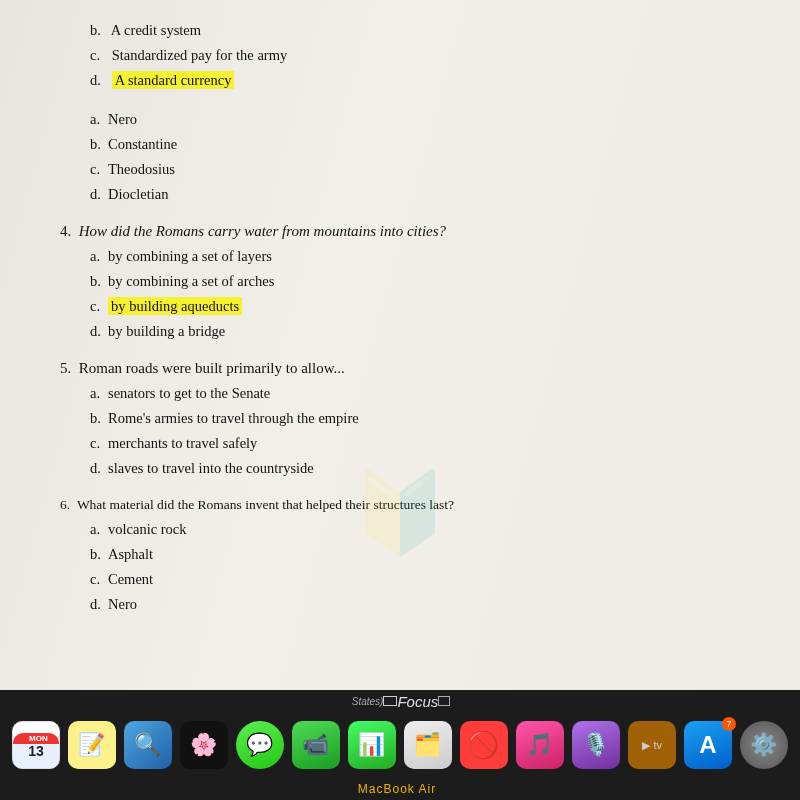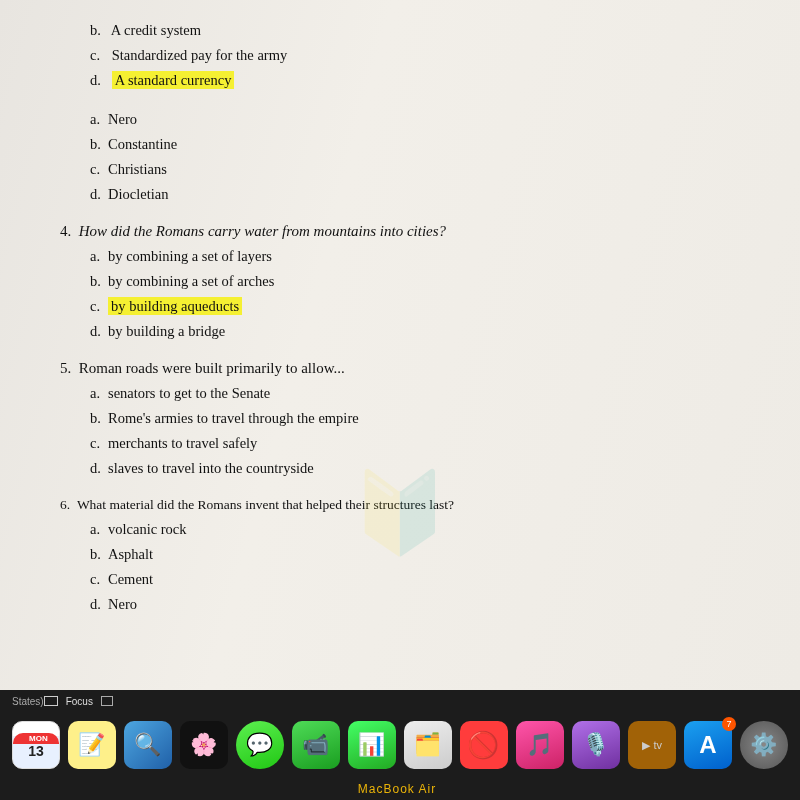--- a/index.html
+++ b/index.html
@@ -74,38 +74,39 @@
       width: 800px;
       height: 110px;
       background: #1c1c1c;
       display: flex;
       flex-direction: column;
     }
 
     .taskbar-top {
       display: flex;
       align-items: center;
-      justify-content: flex-start;
+      justify-content: center;
       padding: 4px 10px 2px 12px;
       height: 20px;
+      font-style: italic;
     }
 
     .states-label {
       color: #aaa;
       font-size: 10px;
       font-family: Arial, sans-serif;
     }
 
     .focus-label {
       color: #ddd;
-      font-size: 10px;
+      font-size: 15px;
       font-family: Arial, sans-serif;
       display: flex;
       align-items: center;
-      gap: 8px;
+      gap: 0;
     }
 
     .focus-icon {
       width: 14px;
       height: 10px;
       border: 1px solid #ccc;
       display: inline-block;
     }
 
     .dock {
@@ -195,21 +196,21 @@
         <span class="letter">d.</span>
         <span class="highlighted">A standard currency</span>
       </li>
     </ul>
   </div>
 
   <div class="question-block">
     <ul class="answer-list">
       <li><span class="letter">a.</span><span>Nero</span></li>
       <li><span class="letter">b.</span><span>Constantine</span></li>
-      <li><span class="letter">c.</span><span>Christians</span></li>
+      <li><span class="letter">c.</span><span>Theodosius</span></li>
       <li><span class="letter">d.</span><span>Diocletian</span></li>
     </ul>
   </div>
 
   <div class="question-block">
     <div class="question-line">
       <span class="qnum">4.&nbsp;&nbsp;</span>How did the Romans carry water from mountains into <em>cities</em>?
     </div>
     <ul class="answer-list">
       <li><span class="letter">a.</span><span>by combining a set of layers</span></li>

